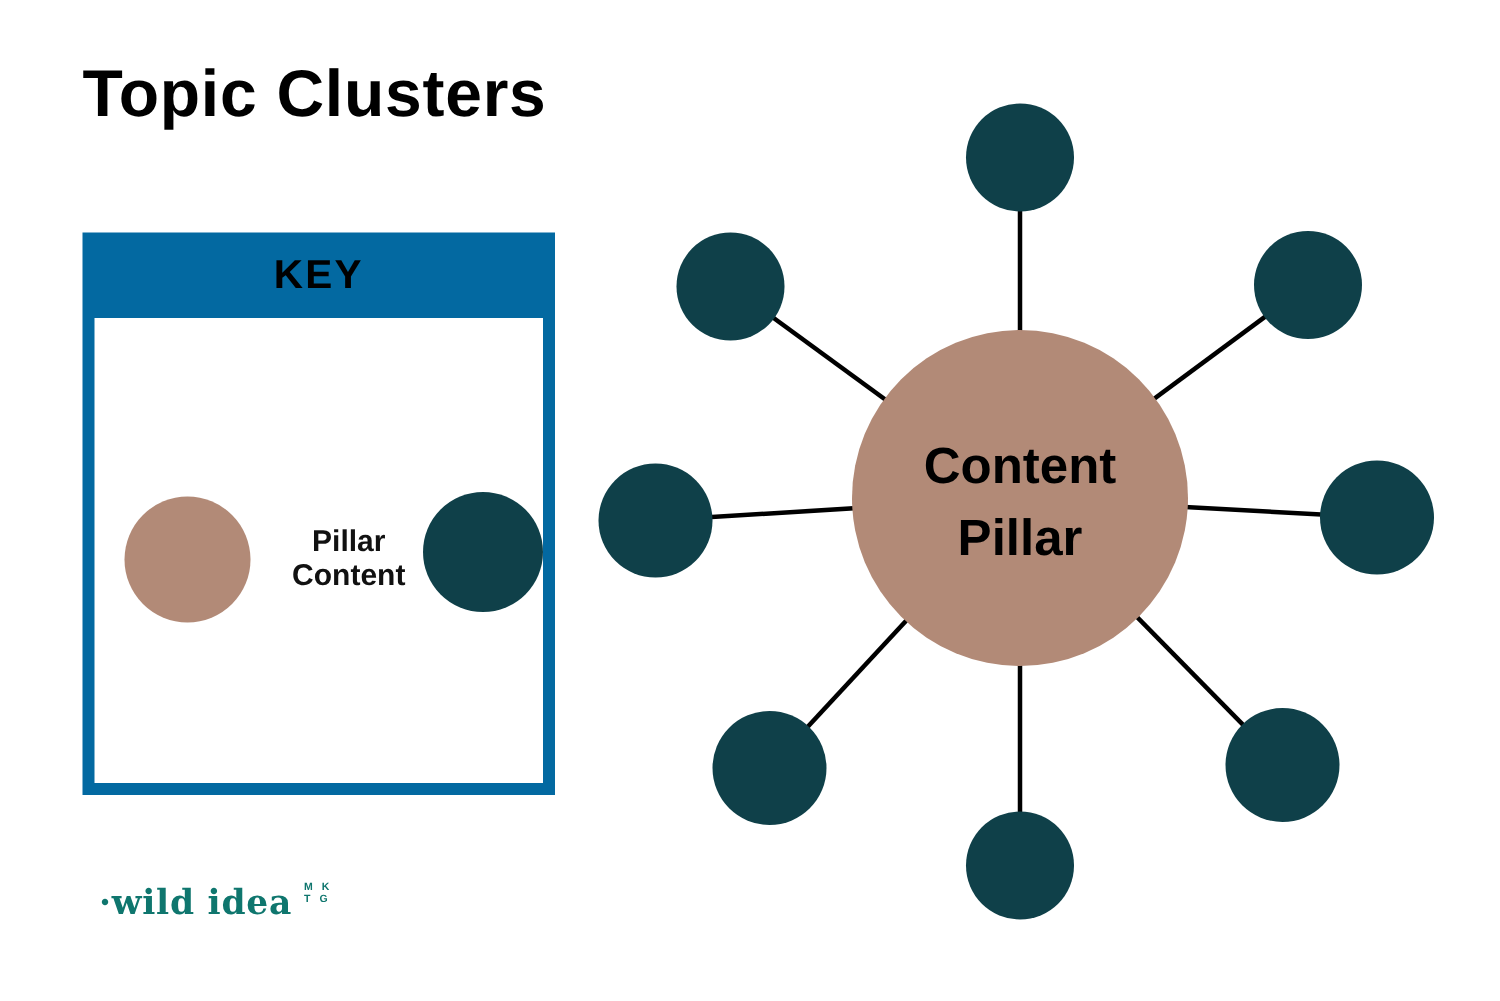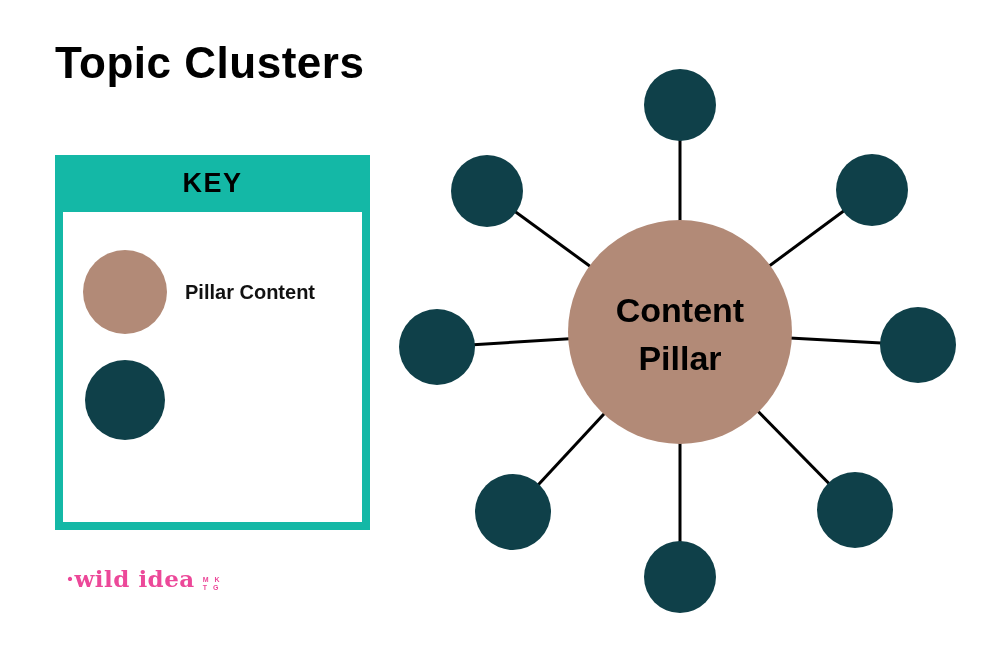--- a/index.html
+++ b/index.html
@@ -46,21 +46,21 @@
   .key-inner {
     position: absolute;
     left: 8px;
     right: 8px;
     top: 57px;
     bottom: 8px;
     background: #ffffff;
     box-sizing: border-box;
     padding: 38px 0 0 20px;
     display: flex;
-    flex-direction: column;
+    flex-direction: row;
   }
   .legend-item {
     display: flex;
     align-items: center;
   }
   .legend-item.row-1 { margin-bottom: 26px; }
   .legend-item.row-2 { margin-bottom: 36px; }
   .swatch-circle-lg {
     width: 84px;
     height: 84px;
@@ -93,24 +93,24 @@
     position: absolute;
     left: 0;
     top: 0;
     pointer-events: none;
   }
 
   
   .logo {
     position: absolute;
     left: 66px;
-    top: 565px;
+    top: 588px;
     display: flex;
-    align-items: flex-end;
-    color: #ec4899;
+    align-items: flex-start;
+    color: #0f766e;
   }
   .logo-text {
     font-family: "DejaVu Serif", "Liberation Serif", serif;
     font-weight: 700;
     font-size: 23px;
     letter-spacing: 0.5px;
   }
   .logo-sub {
     display: flex;
     flex-direction: column;
@@ -121,21 +121,21 @@
     line-height: 8px;
   }
 </style>
 </head>
 <body>
 
 <div id="canvas">
 
   <h1 class="page-title">Topic Clusters</h1>
 
-  <div class="key-box" data-color="colors.pillar" style="background-color: #14b8a6; text-align: center;">
+  <div class="key-box" data-color="colors.pillar" style="background-color: #0369a1; text-align: center;">
     <div class="key-header">KEY</div>
     <div class="key-inner">
 
       <div class="legend-item row-1">
         <div class="swatch-circle-lg" data-color="colors.pillar" style="background-color: rgb(178, 138, 119);"></div>
         <div class="legend-label">Pillar Content</div>
       </div>
 
       <div class="legend-item row-2">
         <div class="swatch-circle-md" data-color="colors.cluster" style="background-color: rgb(15, 64, 73);"></div>

